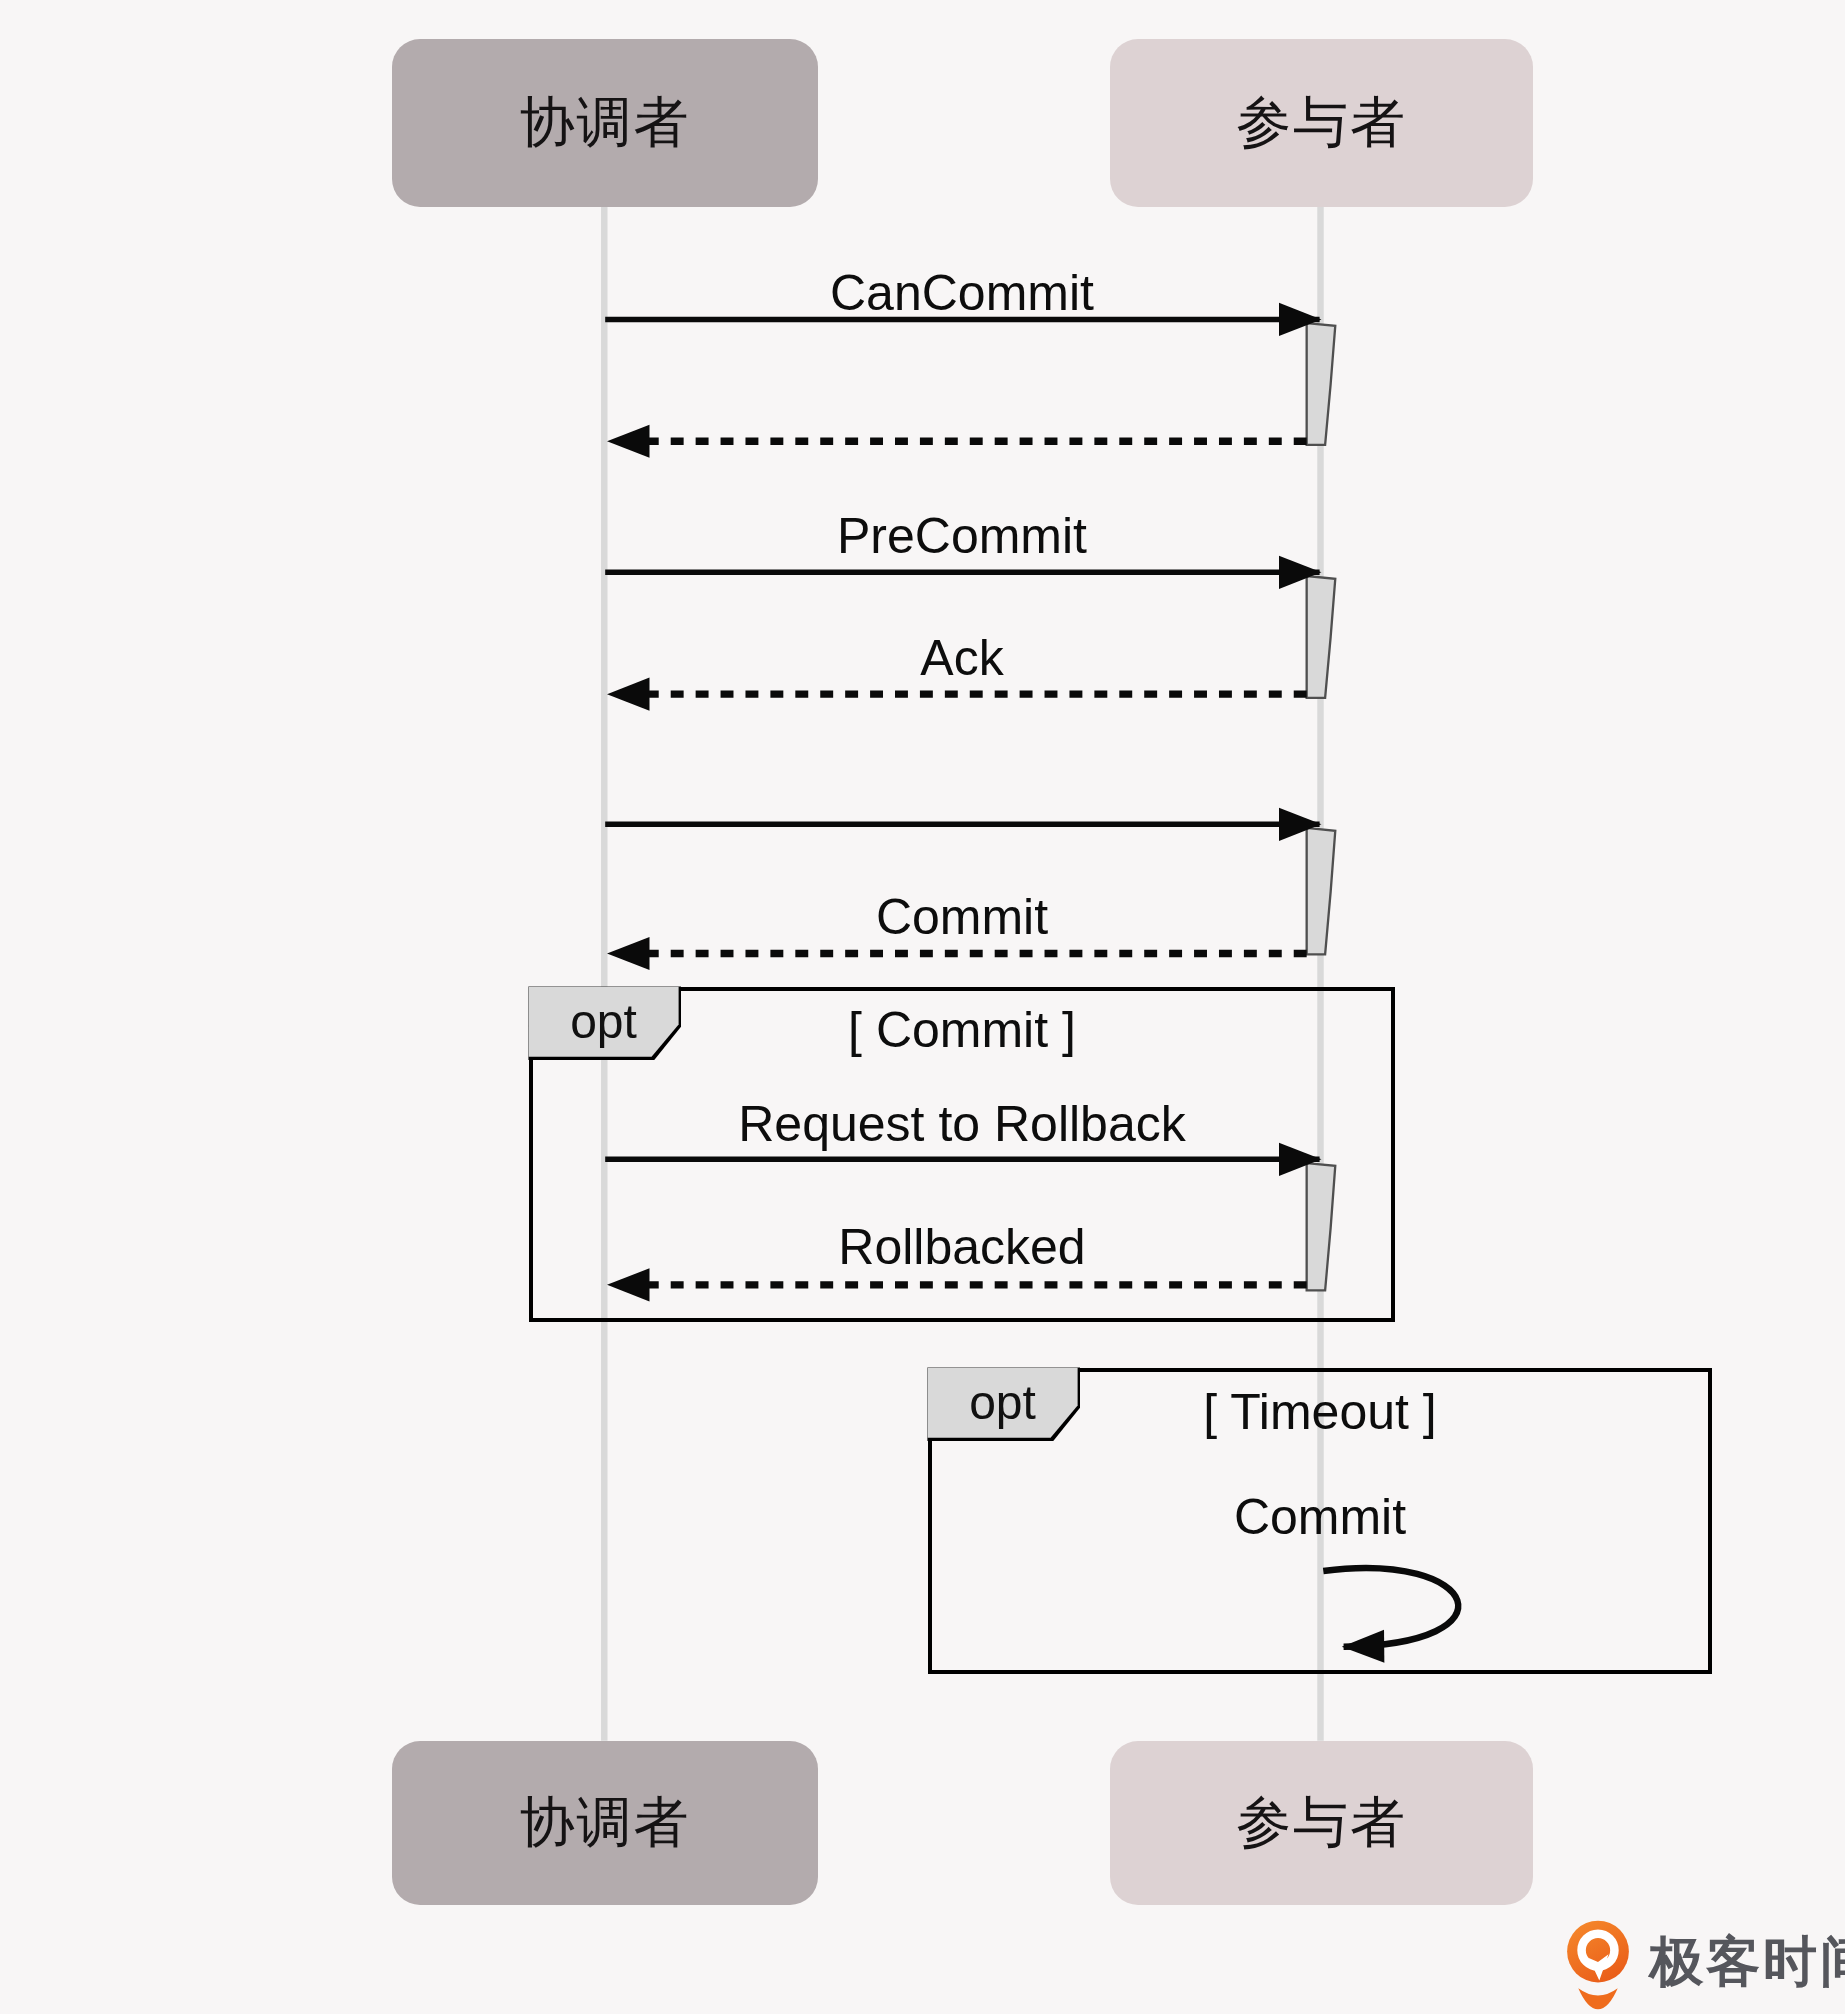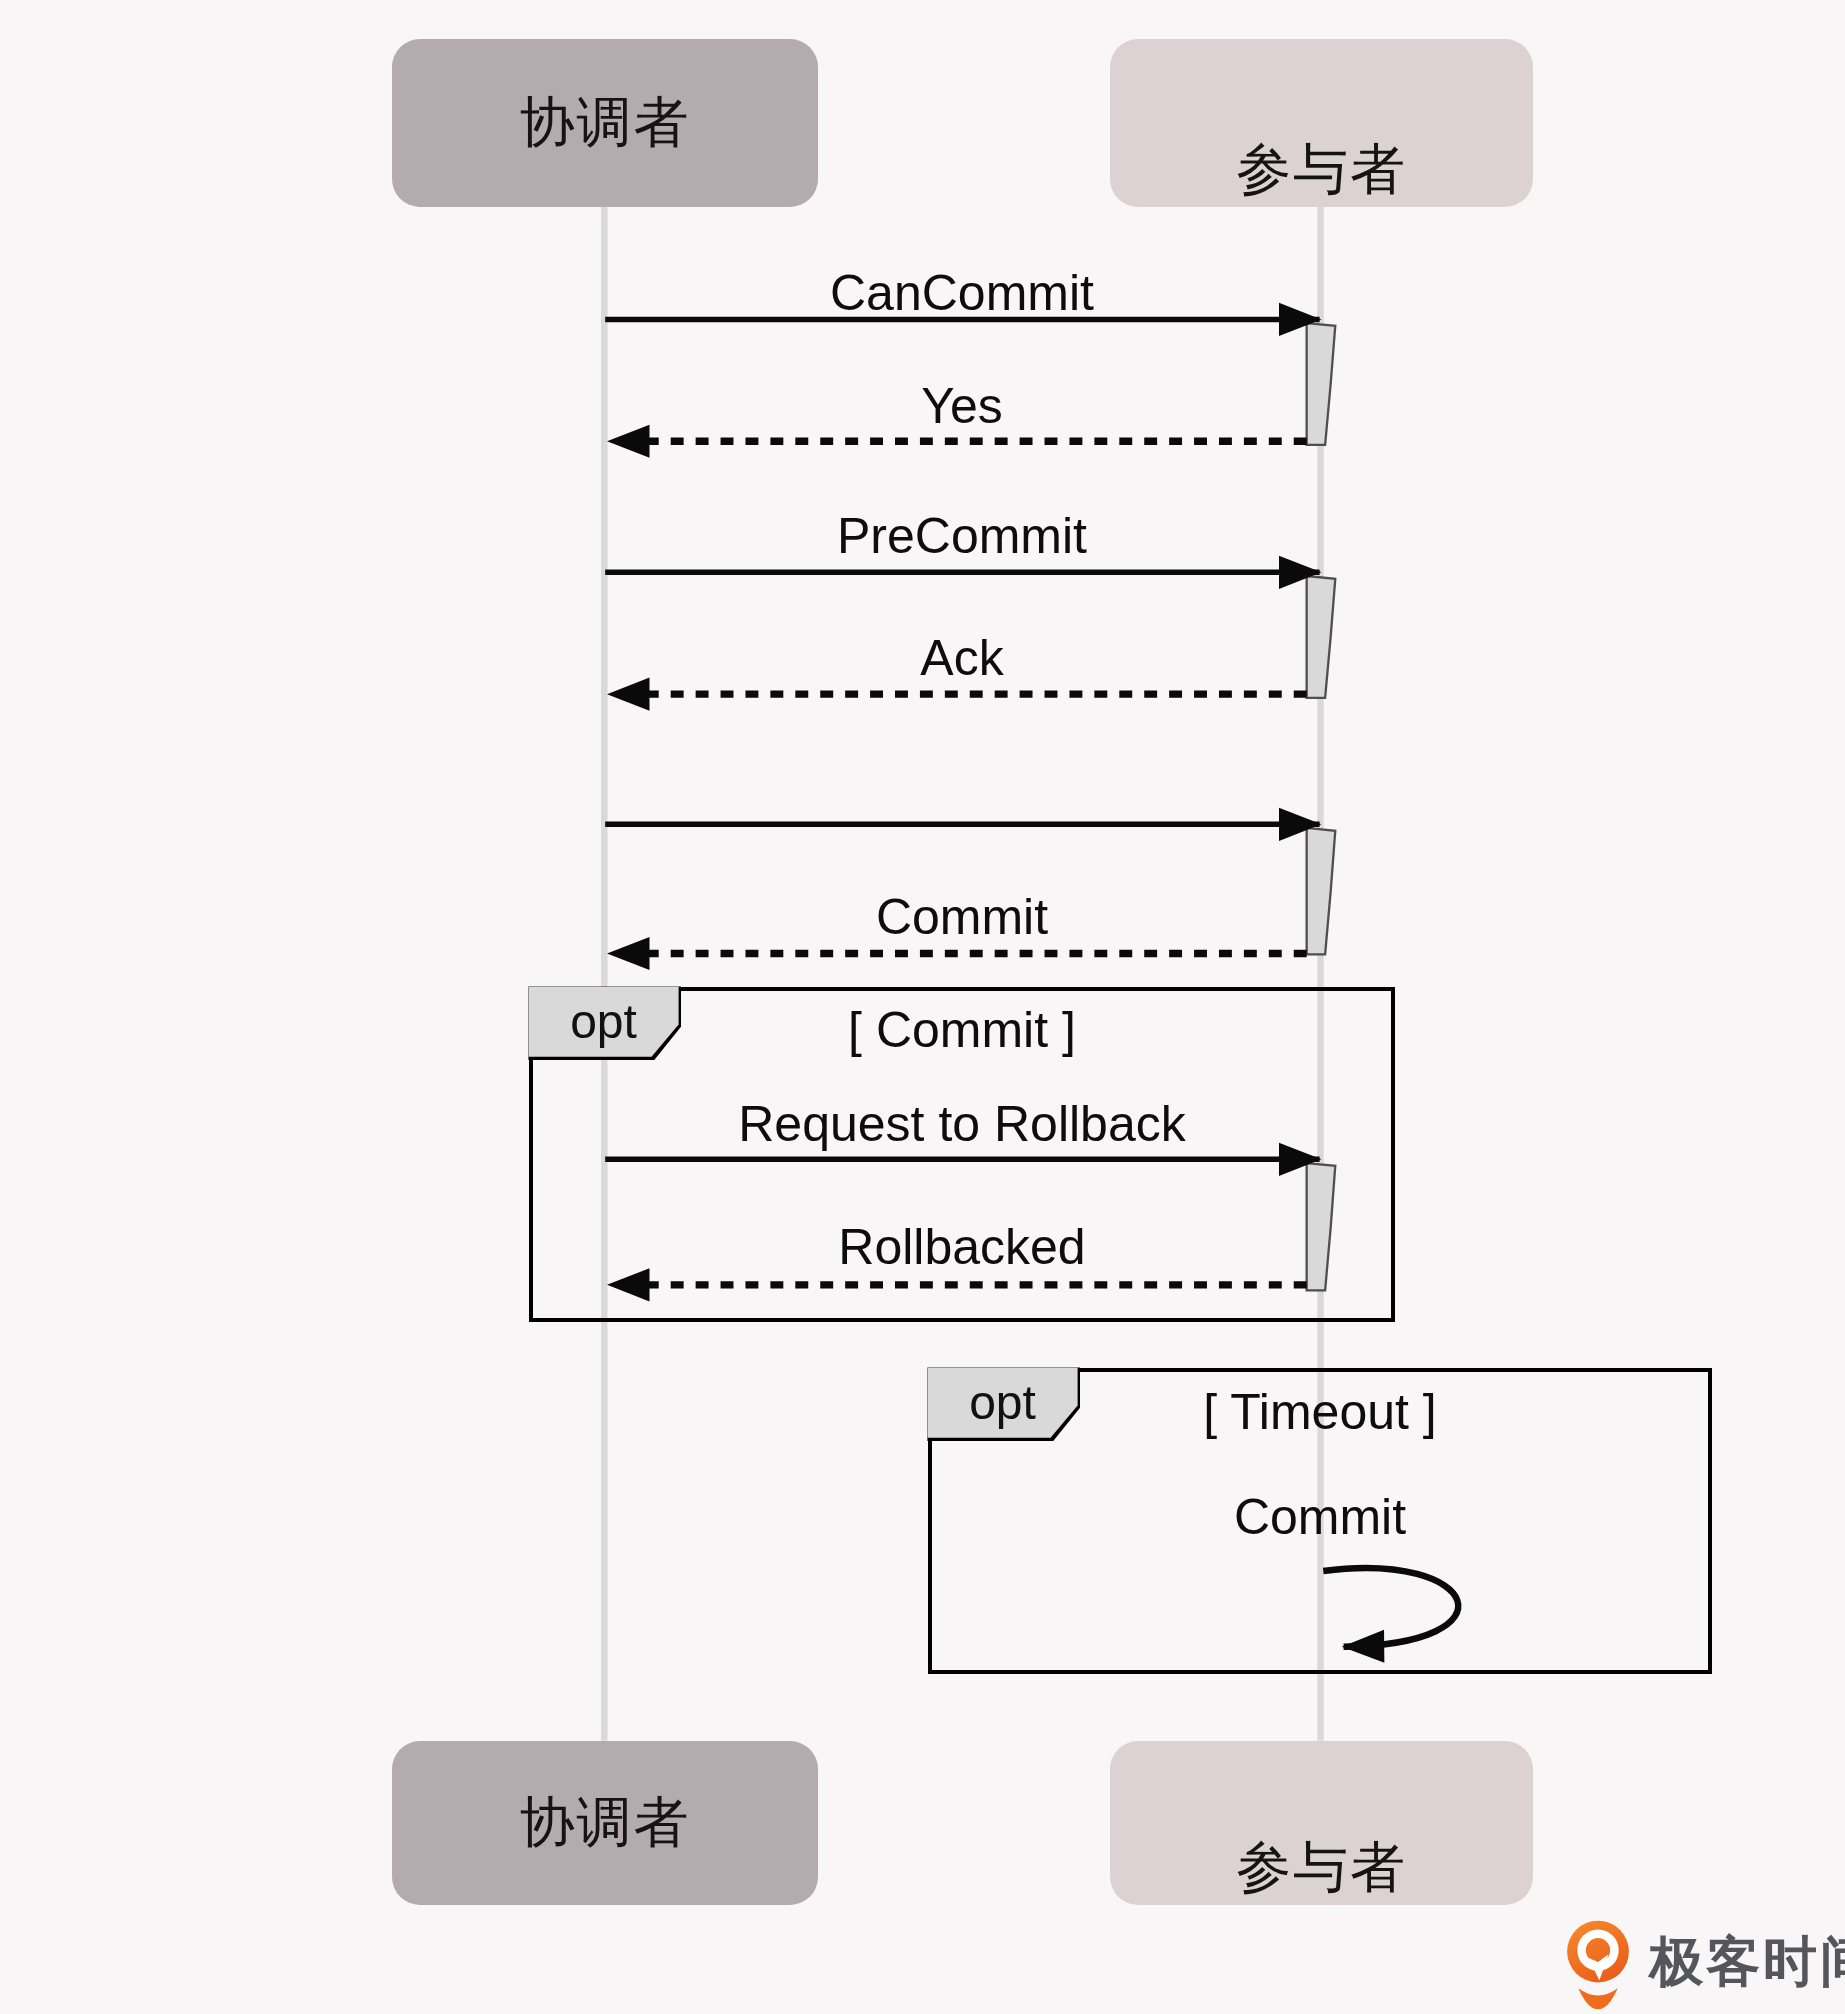--- a/index.html
+++ b/index.html
@@ -16,21 +16,21 @@
   }
   .layer-svg{position:absolute;left:0;top:0;z-index:1;}
   
   .actor-box{
     position:absolute;z-index:3;
     border-radius:28px;
     display:flex;align-items:center;justify-content:center;
     font-size:55px;letter-spacing:1.8px;color:#151314;
   }
   .actor-coordinator{background:#b3abad;}
-  .actor-participant{background:#ddd2d3;align-items:flex-end;}
+  .actor-participant{background:#ddd2d3;}
   .box-top-left   {left:348px;top:39px;  width:426px;height:168px;}
   .box-top-right  {left:1066px;top:39px; width:423px;height:168px;}
   .box-bot-left   {left:348px;top:1741px;width:426px;height:164px;}
   .box-bot-right  {left:1066px;top:1741px;width:423px;height:164px;}
   
   .msg-label{
     position:absolute;z-index:4;
     left:560px;width:716px;
     text-align:center;
     font-size:50px;color:#0d0d0d;
@@ -123,21 +123,20 @@
     <span>参与者</span>
   </div>
   <div class="actor-box actor-coordinator box-bot-left">
     <span>协调者</span>
   </div>
   <div class="actor-box actor-participant box-bot-right">
     <span>参与者</span>
   </div>
 
   <div class="msg-label" style="top:264px">CanCommit</div>
-  <div class="msg-label" style="top:377px">Yes</div>
   <div class="msg-label" style="top:507px">PreCommit</div>
   <div class="msg-label" style="top:629px">Ack</div>
   <div class="msg-label" style="top:888px">Commit</div>
 
   <div class="frame frame-abort">
     <div class="frame-tab">
       <div class="frame-tab-inner">opt</div>
     </div>
   </div>
   <div class="guard-label guard-abort">[ Commit ]</div>

